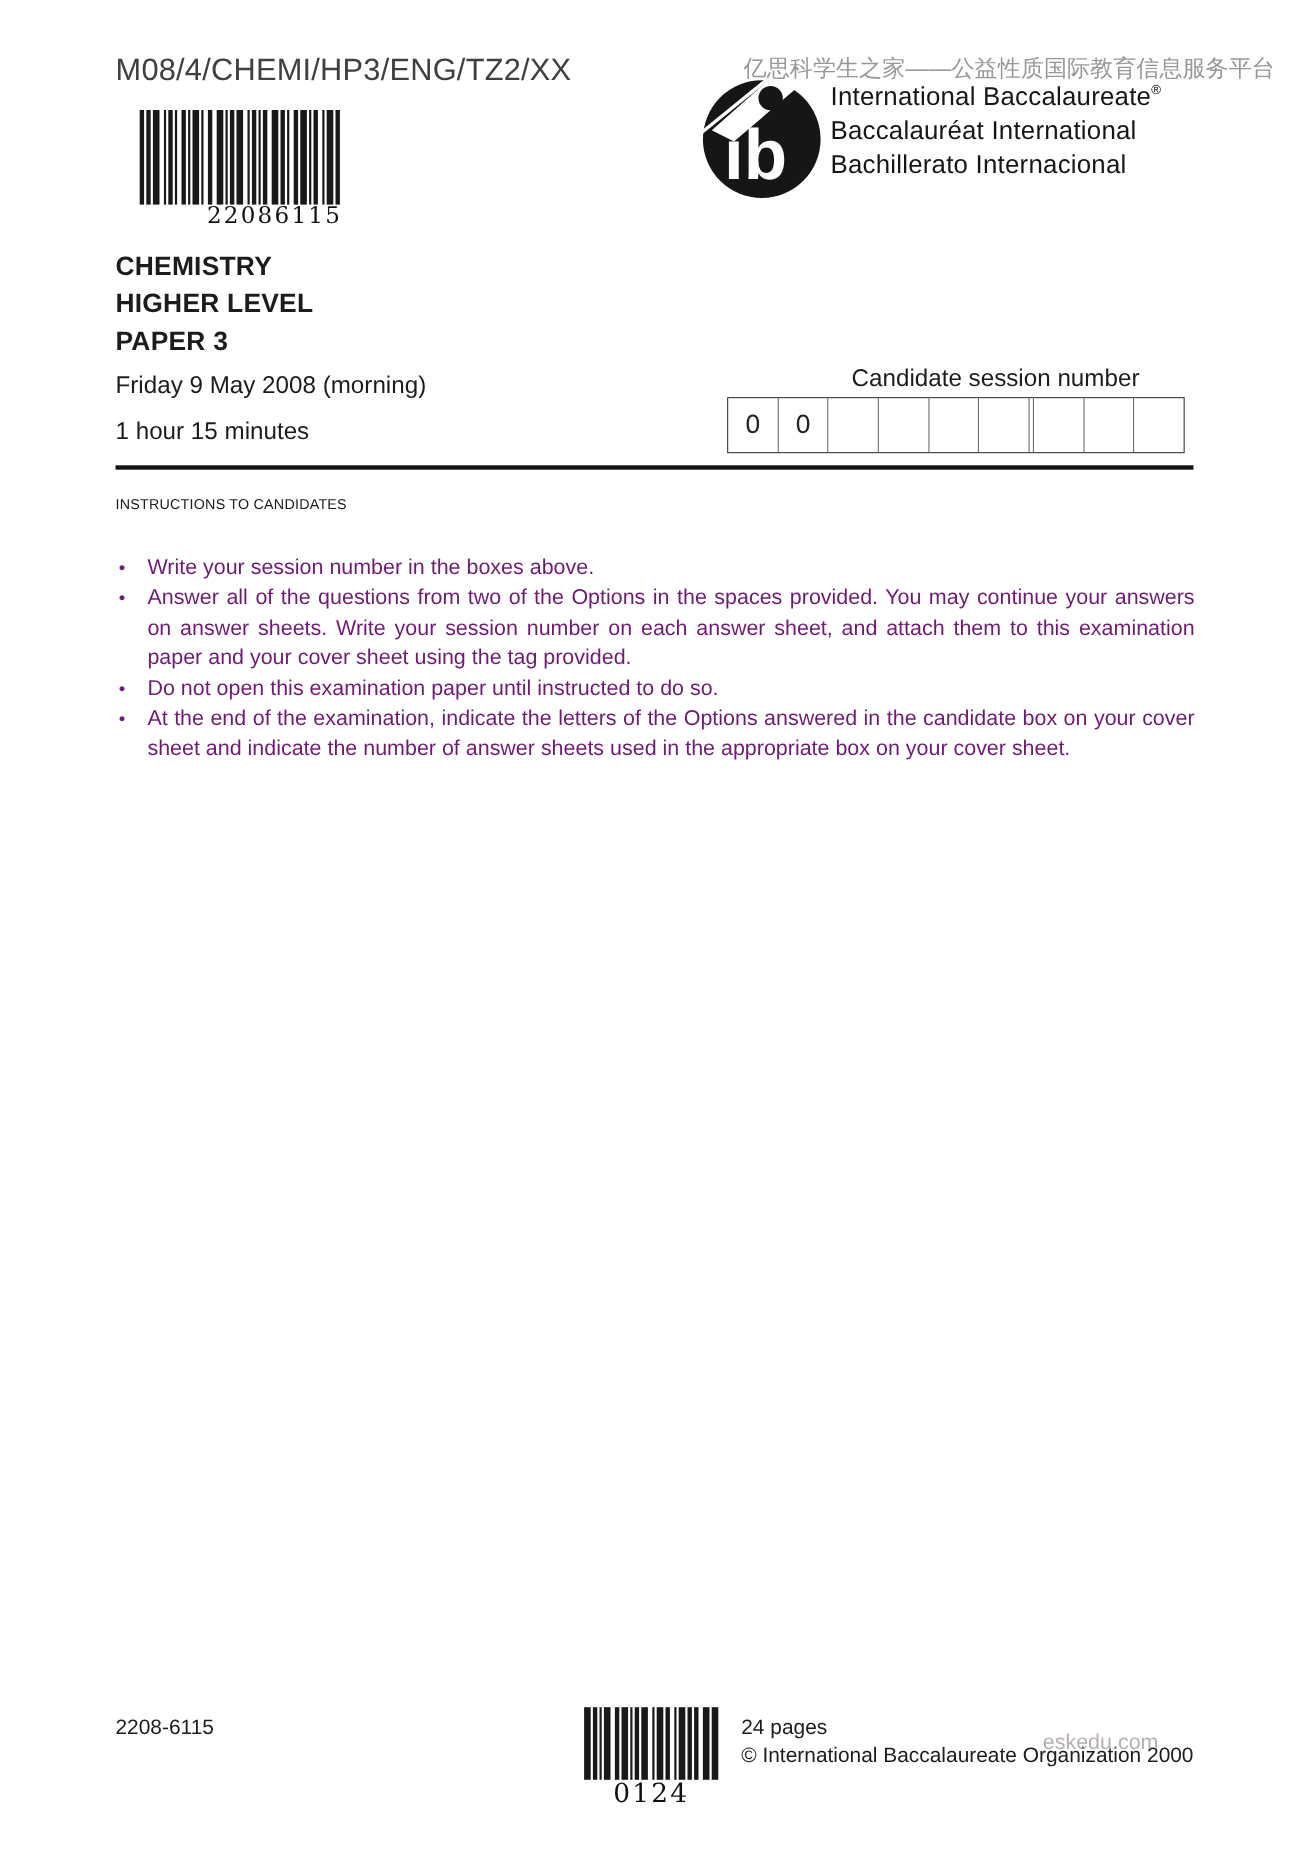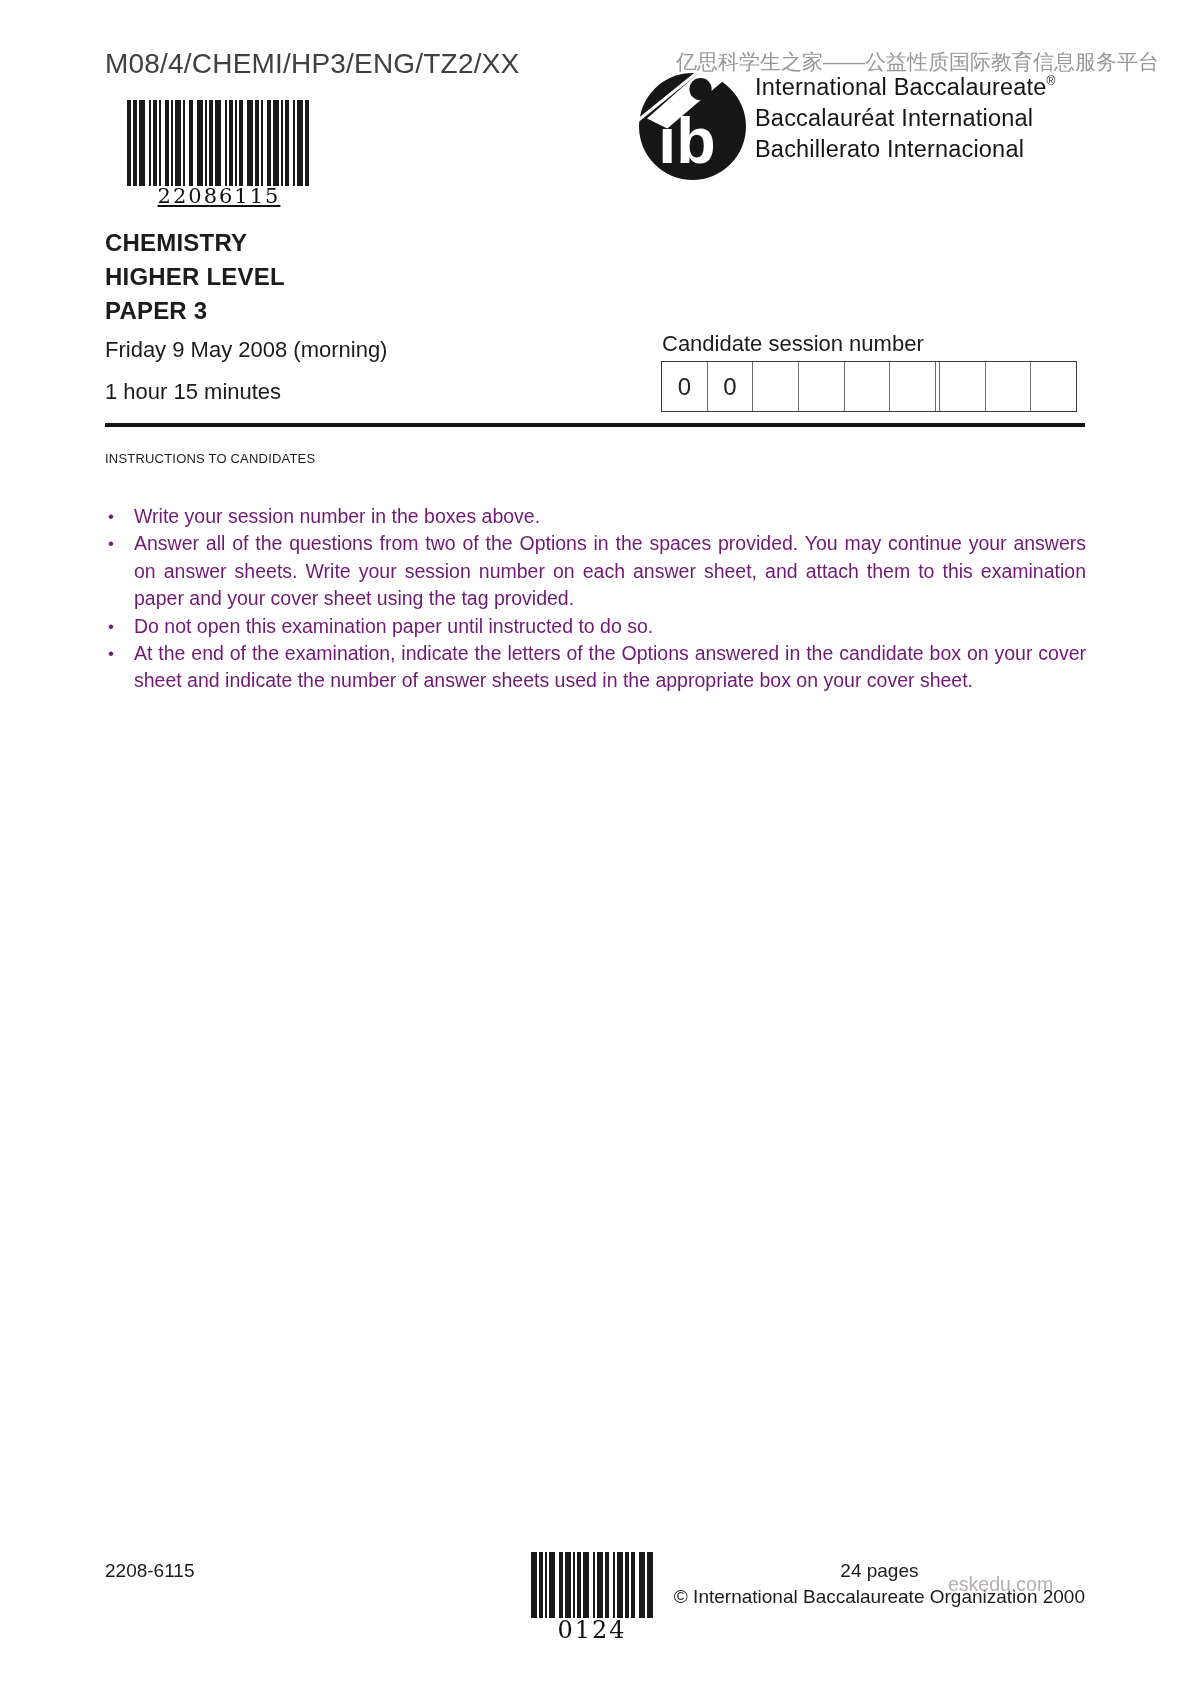--- a/index.html
+++ b/index.html
@@ -29,26 +29,25 @@
     display: flex;
     align-items: stretch;
   }
   .barcode .bar-black { background: #191919; height: 100%; }
   .barcode .bar-white { background: transparent; height: 100%; }
 
   .barcode-top { left: 127px; top: 100px; height: 86px; }
   .barcode-top-number {
     position: absolute;
     left: 127px; top: 184px; width: 184px;
-    text-align: center;
+    text-align: right;
     font-family: "DejaVu Serif", serif;
     font-size: 21px;
     letter-spacing: 2px;
     color: #111;
-    text-decoration: underline;
   }
 
   .barcode-bottom { left: 531px; top: 1552px; height: 66px; }
   .barcode-bottom-number {
     position: absolute;
     left: 531px; top: 1616px; width: 122px;
     text-align: center;
     font-family: "DejaVu Serif", serif;
     font-size: 24px;
     letter-spacing: 2px;
@@ -101,22 +100,22 @@
   }
   .exam-duration {
     position: absolute;
     left: 105px; top: 379px;
     font-size: 22px;
   }
 
   
   .session-label {
     position: absolute;
-    left: 662px; top: 331px; width: 416px;
-    text-align: left;
+    left: 697px; top: 331px; width: 416px;
+    text-align: center;
     font-size: 22px;
   }
   .session-row {
     position: absolute;
     left: 661px; top: 361px; width: 416px; height: 51px;
     display: flex;
     border: 1.6px solid #3a3a3a;
     background: #fff;
   }
   .session-cell {
@@ -169,21 +168,21 @@
 
   
   .footer-code {
     position: absolute;
     left: 105px; top: 1560px;
     font-size: 19px;
   }
   .footer-right {
     position: absolute;
     right: 106px; top: 1558px;
-    text-align: center;
+    text-align: left;
     font-size: 19px;
     line-height: 26px;
   }
   .watermark-bottom {
     position: absolute;
     left: 948px; top: 1573px;
     font-size: 19.5px;
     color: rgba(156,148,148,0.75);
     z-index: 5;
   }

